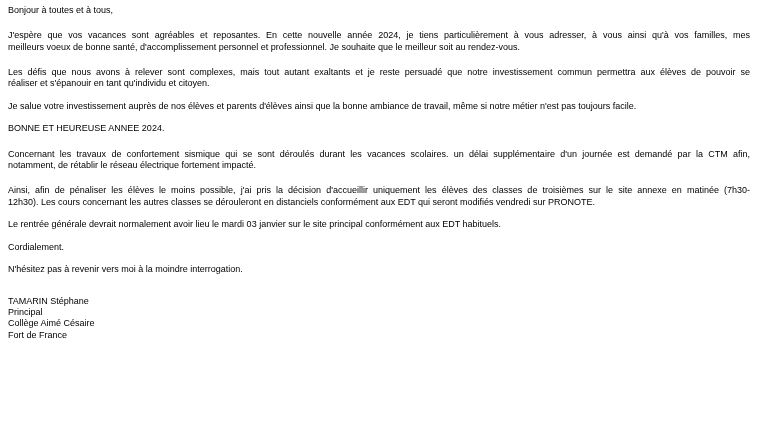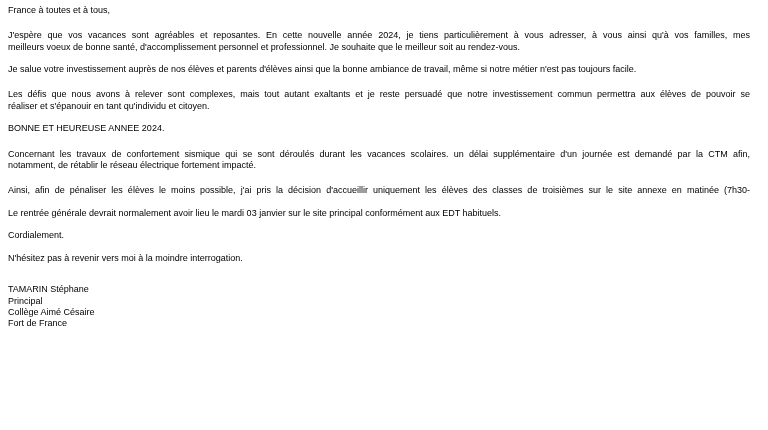--- a/index.html
+++ b/index.html
@@ -38,40 +38,41 @@
     text-align-last: justify;
     margin-top: 14px;
   }
 </style>
 </head>
 <body>
 
 <div class="page">
   <div>
       <div class="para">
-        <div class="line">France à toutes et à tous,</div>
+        <div class="line">Bonjour à toutes et à tous,</div>
       </div>
       <div class="para">
         <div class="line j">J'espère que vos vacances sont agréables et reposantes. En cette nouvelle année 2024, je tiens particulièrement à vous adresser, à vous ainsi qu'à vos familles, mes</div>
         <div class="line">meilleurs voeux de bonne santé, d'accomplissement personnel et professionnel. Je souhaite que le meilleur soit au rendez-vous.</div>
       </div>
       <div class="para">
-        <div class="line">Je salue votre investissement auprès de nos élèves et parents d'élèves ainsi que la bonne ambiance de travail, même si notre métier n'est pas toujours facile.</div>
+        <div class="line j">Les défis que nous avons à relever sont complexes, mais tout autant exaltants et je reste persuadé que notre investissement commun permettra aux élèves de pouvoir se</div>
+        <div class="line">réaliser et s'épanouir en tant qu'individu et citoyen.</div>
       </div>
       <div class="para">
-        <div class="line j">Les défis que nous avons à relever sont complexes, mais tout autant exaltants et je reste persuadé que notre investissement commun permettra aux élèves de pouvoir se</div>
-        <div class="line">réaliser et s'épanouir en tant qu'individu et citoyen.</div>
+        <div class="line">Je salue votre investissement auprès de nos élèves et parents d'élèves ainsi que la bonne ambiance de travail, même si notre métier n'est pas toujours facile.</div>
       </div>
       <div class="para">
         <div class="line">BONNE ET HEUREUSE ANNEE 2024.</div>
       </div>
       <div class="para">
         <div class="line j">Concernant les travaux de confortement sismique qui se sont déroulés durant les vacances scolaires. un délai supplémentaire d'un journée est demandé par la CTM afin,</div>
         <div class="line">notamment, de rétablir le réseau électrique fortement impacté.</div>
         <div class="line j">Ainsi, afin de pénaliser les élèves le moins possible, j'ai pris la décision d'accueillir uniquement les élèves des classes de troisièmes sur le site annexe en matinée (7h30-</div>
+        <div class="line">12h30). Les cours concernant les autres classes se dérouleront en distanciels conformément aux EDT qui seront modifiés vendredi sur PRONOTE.</div>
       </div>
       <div class="para">
         <div class="line">Le rentrée générale devrait normalement avoir lieu le mardi 03 janvier sur le site principal conformément aux EDT habituels.</div>
       </div>
       <div class="para">
         <div class="line">Cordialement.</div>
       </div>
       <div class="para">
         <div class="line">N'hésitez pas à revenir vers moi à la moindre interrogation.</div>
       </div>

